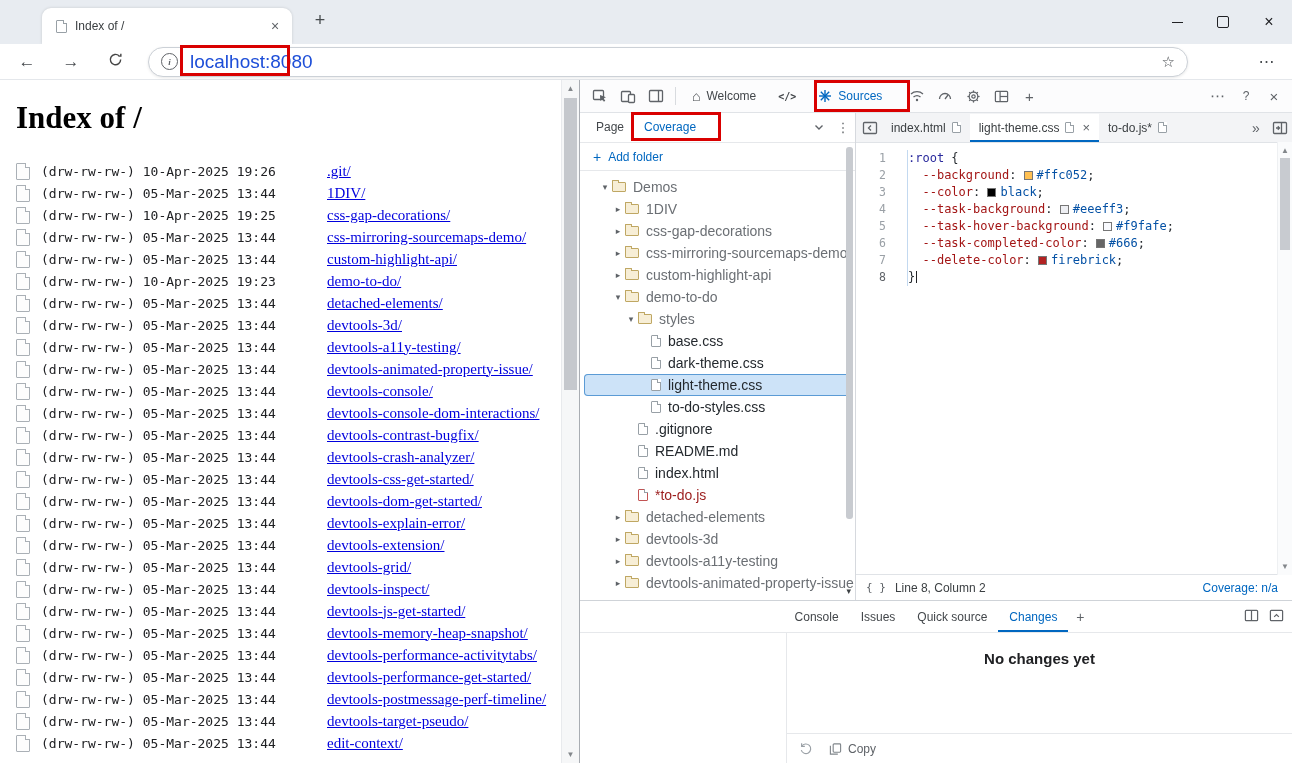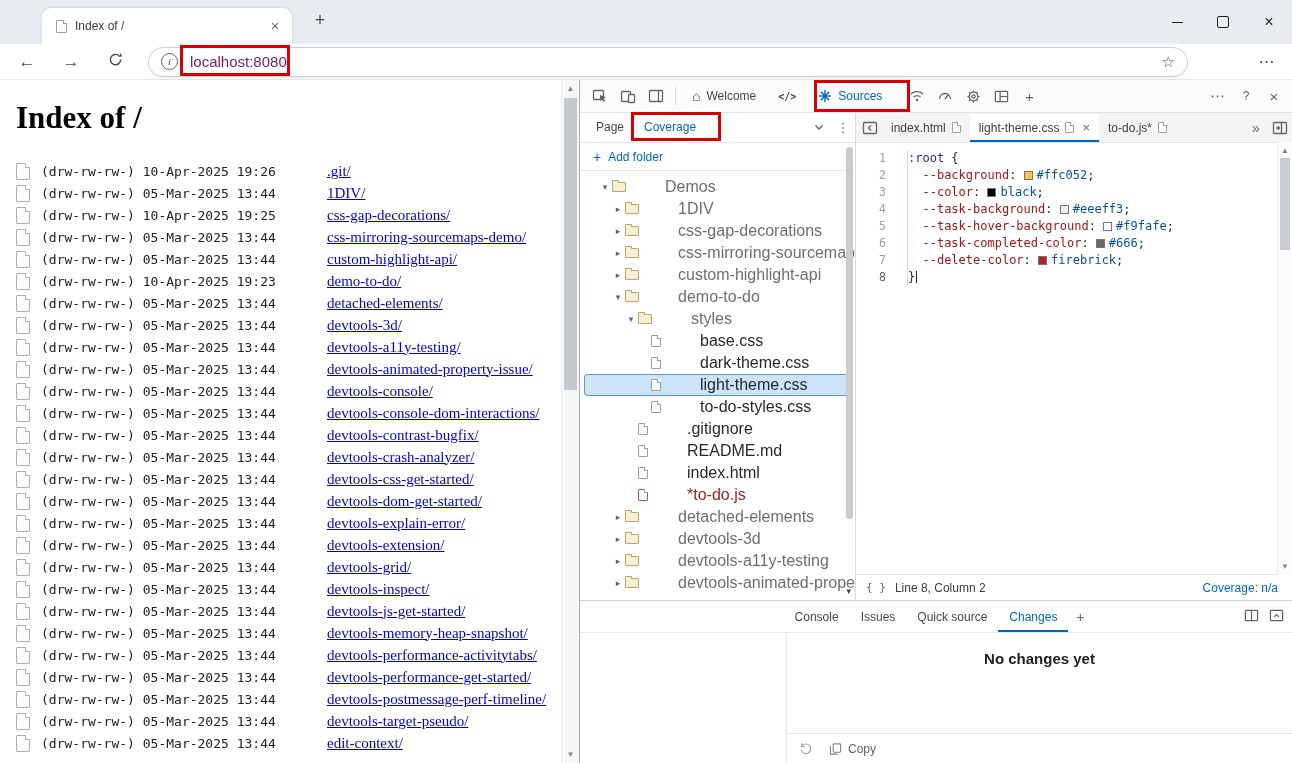--- a/index.html
+++ b/index.html
@@ -24,21 +24,21 @@
   .toolbar{position:absolute;top:44px;left:0;width:100%;height:36px;background:#fff;
            border-bottom:1px solid #e4e7eb;display:flex;align-items:center;box-sizing:border-box;}
   .nav-btn{width:30px;margin-left:12px;text-align:center;font-size:17px;color:#474b4f;flex:none;}
   .nav-btn+.nav-btn{margin-left:14px;}
   .addressbar{margin-left:18px;width:1040px;height:30px;border:1px solid #ccd1d7;border-radius:15px;
               box-shadow:0 1px 3px rgba(0,0,0,.09);display:flex;align-items:center;
               padding:0 12px;box-sizing:border-box;background:#fff;}
   .info-icon{width:15px;height:15px;border:1.2px solid #5f6368;border-radius:50%;
              font:italic bold 9px "Liberation Serif",serif;color:#5f6368;display:flex;
              align-items:center;justify-content:center;margin-right:12px;flex:none;}
-  .address-text{font-size:15px;color:#701a75;}
+  .address-text{font-size:19px;color:#1d4ed8;}
   .star{margin-left:auto;font-size:15px;color:#474b4f;}
   .browser-more{position:absolute;right:10px;width:30px;text-align:center;font-size:16px;color:#474b4f;letter-spacing:1px;}
 
   
   .page{position:absolute;left:0;top:80px;width:579px;height:683px;overflow:hidden;background:#fff;}
   .page h1{margin:20px 0 24px 16px;font:bold 31px "Liberation Serif",serif;color:#000;}
   #listing{margin-left:16px;}
   .listing-row{height:22px;display:flex;align-items:center;}
   .l-icon{width:12px;height:15px;border:1px solid #aab0b6;border-radius:1px;background:#fdfdfd;
           position:relative;margin-right:11px;flex:none;}
@@ -82,21 +82,21 @@
   .tree-row{height:22px;display:flex;align-items:center;box-sizing:border-box;}
   .arrow{width:14px;font-size:9px;color:#5f6368;text-align:center;flex:none;}
   .folder-icon{width:14px;height:10px;background:#f7eed6;border:1px solid #bfa763;border-radius:1px;
                position:relative;margin-right:7px;flex:none;box-sizing:border-box;}
   .folder-icon::before{content:"";position:absolute;top:-3px;left:-1px;width:5px;height:2px;background:#f7eed6;
                border:1px solid #bfa763;border-bottom:none;border-radius:1px 1px 0 0;}
   .file-icon{width:10px;height:12px;background:#fff;border:1px solid #98a0a6;border-radius:1px;
              margin-right:7px;position:relative;flex:none;box-sizing:border-box;}
   .file-icon::before{content:"";position:absolute;top:-1px;right:-1px;width:3px;height:3px;background:#fff;
              border-left:1px solid #98a0a6;border-bottom:1px solid #98a0a6;}
-  .tree-label{font-size:16px;white-space:nowrap;margin-left:32px;}
+  .tree-label{font-size:14px;white-space:nowrap;}
   .folder .tree-label{color:#6b6f74;}
   .file .tree-label{color:#24292e;}
   .tree-row.selected{background:#cde3f8;box-shadow:inset 0 0 0 1px #5b9bd5;border-radius:4px;margin:0 4px;}
   .tree-row.modified .tree-label{color:#9b1c1c;}
   .tree-row.modified .file-icon{border-color:#c25454;}
   .nav-scroll-thumb{position:absolute;right:2px;top:34px;width:7px;height:372px;background:#c8cbd0;border-radius:3px;}
   .nav-more{position:absolute;right:4px;bottom:4px;font-size:9px;color:#3c4043;}
 
   
   .editor-pane{flex:1;display:flex;flex-direction:column;position:relative;min-width:0;}

